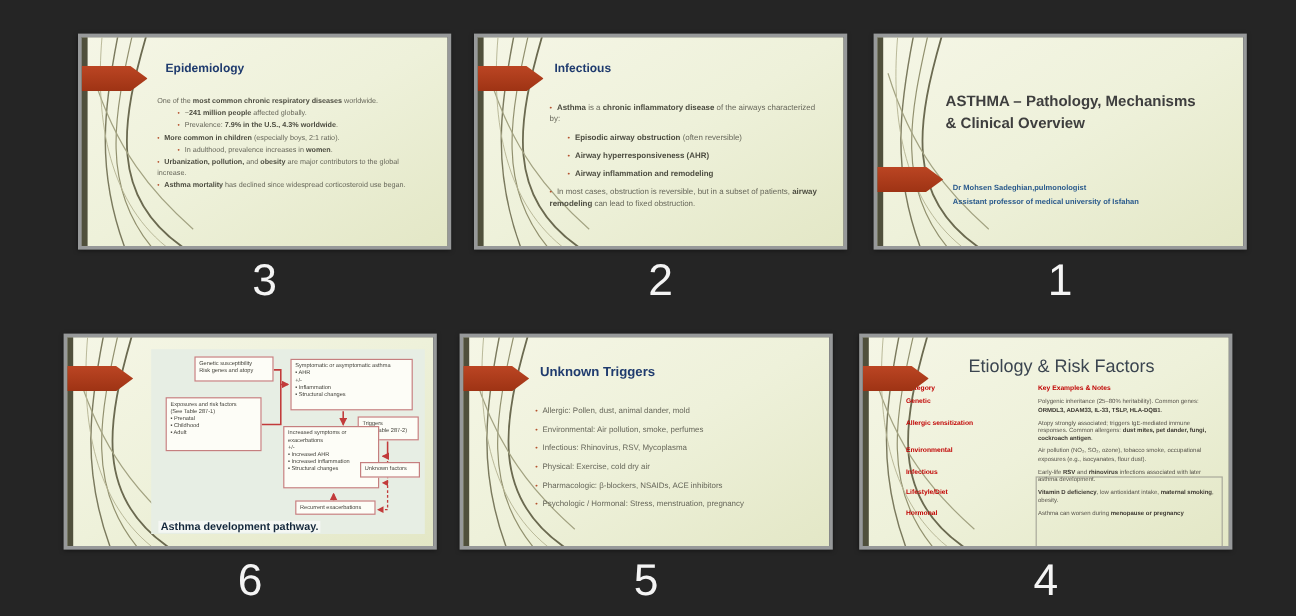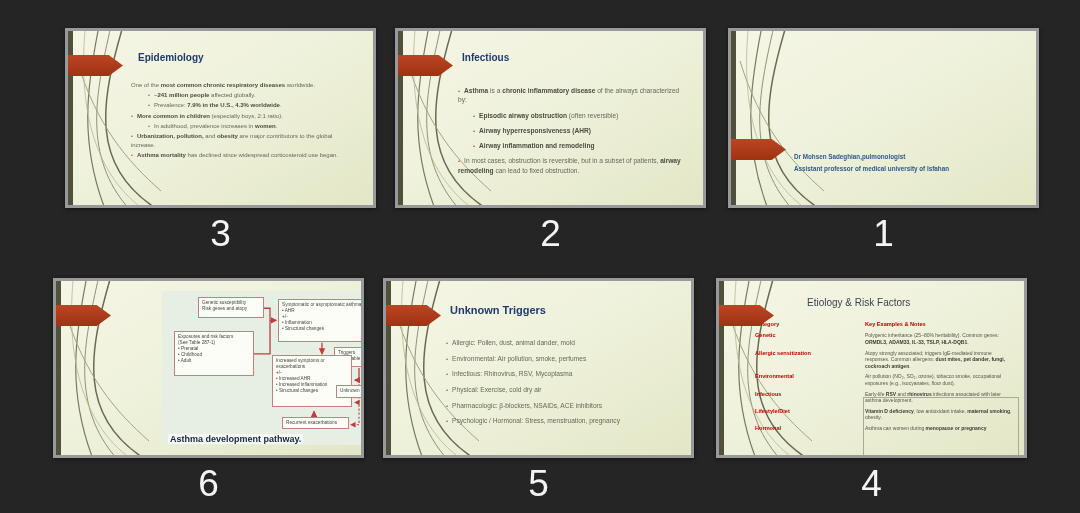--- a/index.html
+++ b/index.html
@@ -14,21 +14,21 @@
   .bar{position:absolute;left:0;top:0;bottom:0;width:5px;background:#50503c;}
   .deco{position:absolute;left:3px;top:0;width:92px;height:100%;pointer-events:none;}
   .arrow{position:absolute;left:0;width:55px;height:21px;z-index:3;
          background:linear-gradient(180deg,#bb4523,#9e3314);
          clip-path:polygon(0 0,74% 0,100% 50%,74% 100%,0 100%);}
   .arrow.top{top:24px;} .arrow.mid{top:108px;}
   .stitle{position:absolute;font-weight:bold;color:#1f3b6e;z-index:2;}
   .s3 .stitle{left:70px;top:21px;font-size:10px;}
   .s2 .stitle{left:64px;top:21px;font-size:10px;}
   .s5 .stitle{left:64px;top:23px;font-size:11px;}
-  .s4 .stitle{left:88px;top:16px;font-size:10px;font-weight:400;color:#3b4550;}
+  .s4 .stitle{left:88px;top:16px;font-size:15px;font-weight:400;color:#3b4550;}
   .s1 .stitle{left:57px;top:44px;font-size:12.5px;color:#3e3e3e;width:215px;line-height:1.5;}
   .s1 .author{position:absolute;left:63px;top:122px;font-size:6.3px;font-weight:bold;color:#2a5a8c;z-index:2;}
   .s1 .role{position:absolute;left:63px;top:134px;font-size:6.3px;font-weight:bold;color:#2a5a8c;z-index:2;}
   .blist{position:absolute;color:#67675a;z-index:2;}
   .s3 .blist{left:63px;top:50px;width:218px;font-size:6px;line-height:1.35;}
   .s2 .blist{left:60px;top:55px;width:230px;font-size:6.6px;line-height:1.4;}
   .s5 .blist{left:60px;top:58px;width:238px;font-size:6.6px;line-height:1.2;}
   .bl{margin-bottom:2px;}
   .s2 .bl{margin-bottom:6px;}
   .s5 .bl{margin-bottom:7.5px;}
@@ -38,21 +38,21 @@
   .s2 .ind1{margin-left:15px;}
   
   .tbl{position:absolute;left:36px;top:40px;width:260px;z-index:2;}
   .trow{display:flex;align-items:flex-start;margin-bottom:4px;}
   .tcat{width:110px;flex:none;color:#c00000;font-weight:bold;font-size:5.6px;line-height:1.3;}
   .tnote{flex:1;color:#57534b;font-size:5px;line-height:1.32;}
   .tnote .b{font-weight:bold;color:#3e3a33;}
   .thead .tnote{color:#c00000;font-weight:bold;font-size:5.6px;}
   .note-frame{position:absolute;left:144px;top:116px;width:154px;height:58px;border:1px solid #a9a99b;z-index:1;}
   
-  .panel{position:absolute;left:70px;top:10px;width:228px;height:154px;background:#e7eee4;z-index:2;margin-left:36px;}
+  .panel{position:absolute;left:70px;top:10px;width:228px;height:154px;background:#e7eee4;z-index:2;}
   .dsvg{position:absolute;left:0;top:0;width:100%;height:100%;}
   .dbox{position:absolute;background:#fdfdf7;border:1px solid #c57f7f;color:#46453e;
         font-size:4.7px;line-height:1.3;padding:1.5px 3px;white-space:pre-line;box-sizing:border-box;}
   .dbox.genetic{left:36px;top:6px;width:66px;height:21px;}
   .dbox.exposures{left:12px;top:40px;width:80px;height:45px;}
   .dbox.symptomatic{left:116px;top:8px;width:102px;height:43px;}
   .dbox.triggers{left:172px;top:56px;width:51px;height:20px;}
   .dbox.increased{left:110px;top:64px;width:80px;height:52px;}
   .dbox.unknown{left:174px;top:94px;width:50px;height:13px;}
   .dbox.recurrent{left:120px;top:126px;width:67px;height:12px;}
@@ -121,20 +121,21 @@
   <svg viewBox="0 0 92 174" preserveAspectRatio="none" width="92" height="174">
     <path d="M28,-5 C16,55 8,110 34,178" fill="none" stroke="#7b7a5e" stroke-width="1.2"></path>
     <path d="M40,-5 C24,65 12,125 58,178" fill="none" stroke="#92916f" stroke-width="1"></path>
     <path d="M52,-5 C30,70 18,135 86,178" fill="none" stroke="#6b6a50" stroke-width="1.5"></path>
     <path d="M6,30 C26,95 56,130 90,160" fill="none" stroke="#a3a382" stroke-width="1"></path>
     <path d="M14,0 C8,70 20,140 72,178" fill="none" stroke="#b7b695" stroke-width="0.8"></path>
   </svg>
 </div>
       <div class="bar"></div>
       <div class="arrow mid"></div>
+      <div class="stitle">ASTHMA – Pathology, Mechanisms &amp; Clinical Overview</div>
       <div class="author">Dr Mohsen Sadeghian,pulmonologist</div>
       <div class="role">Assistant professor of  medical university of Isfahan</div>
     </div>
     <div class="num">1</div>
   </div>
 
   <div class="cell r2 c1">
     <div class="slide s6">
       <div class="deco">
   <svg viewBox="0 0 92 174" preserveAspectRatio="none" width="92" height="174">

